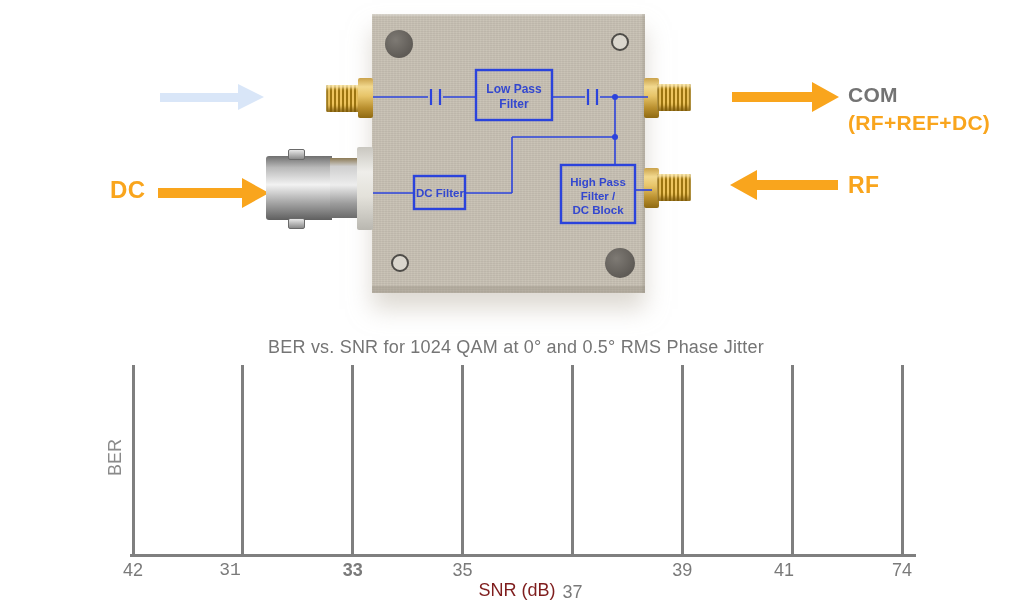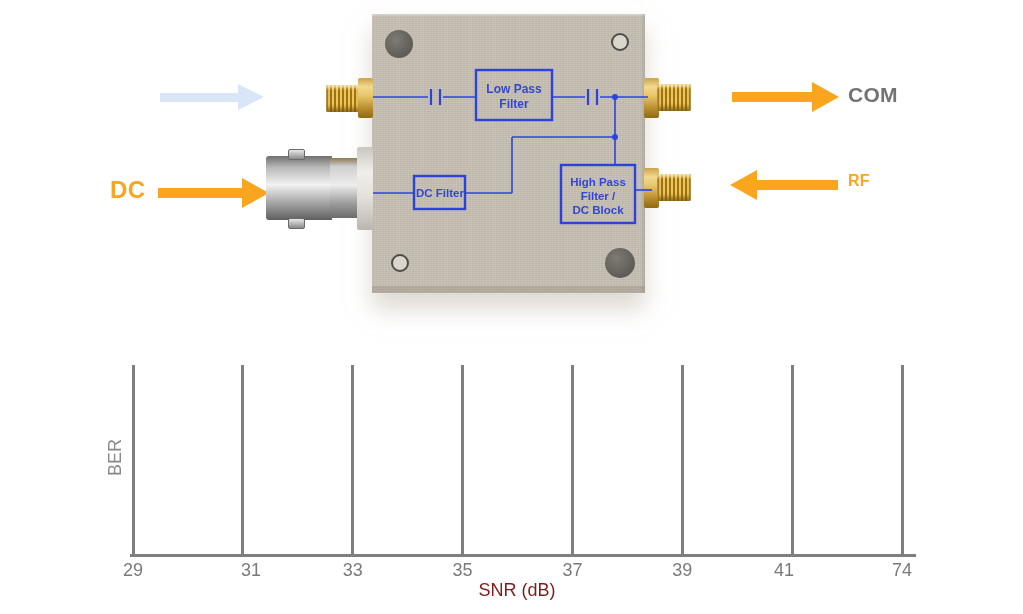--- a/index.html
+++ b/index.html
@@ -123,44 +123,46 @@
       <text x="440" y="197" font-size="11.5">DC Filter</text>
       <text x="598" y="186" font-size="11.5">High Pass</text>
       <text x="598" y="200" font-size="11.5">Filter /</text>
       <text x="598" y="214" font-size="11.5">DC Block</text>
     </g>
   </svg>
 
   <div class="shaft" style="left:732px;top:92px;width:80px;height:10px;background:#f9a51d;"></div>
   <div class="head-right" style="left:812px;top:82px;border-left:27px solid #f9a51d;"></div>
   <div class="port-label" style="left:848px;top:83px;font-size:21px;color:#737373;">COM</div>
+  <div class="port-label" style="left:848px;top:111px;font-size:21px;color:#f9a51d;">(RF+REF+DC)</div>
 
   <div class="head-left" style="left:730px;top:170px;border-right:27px solid #f9a51d;"></div>
   <div class="shaft" style="left:757px;top:180px;width:81px;height:10px;background:#f9a51d;"></div>
-  <div class="port-label" style="left:848px;top:172px;font-size:16px;color:#f9a51d;">RF</div>
+  <div class="port-label" style="left:848px;top:172px;font-size:23px;color:#f9a51d;">RF</div>
 
+  <div class="chart-title">BER vs. SNR for 1024 QAM at 0° and 0.5° RMS Phase Jitter</div>
   <div class="y-axis-label">BER</div>
   <div>
     <div id="gridlines">
         <div class="gridline" style="left: 131.5px;"></div>
         <div class="gridline" style="left: 241.357px;"></div>
         <div class="gridline" style="left: 351.214px;"></div>
         <div class="gridline" style="left: 461.071px;"></div>
         <div class="gridline" style="left: 570.929px;"></div>
         <div class="gridline" style="left: 680.786px;"></div>
         <div class="gridline" style="left: 790.643px;"></div>
         <div class="gridline" style="left: 900.5px;"></div>
       </div>
     <div class="axis-x"></div>
     <div id="xticks">
-        <div class="x-tick" style="left: 111px;">29</div>
-        <div class="x-tick" style="left: 229px;">31</div>
-        <div class="x-tick" style="left: 330.714px;">33</div>
+        <div class="x-tick" style="left: 111px;">42</div>
+        <div class="x-tick" style="left: 208px; font-family: Liberation Mono, monospace;">31</div>
+        <div class="x-tick" style="left: 330.714px; font-weight: bold;">33</div>
         <div class="x-tick" style="left: 440.571px;">35</div>
-        <div class="x-tick" style="left: 550.429px;">37</div>
+        <div class="x-tick" style="left: 550.429px; margin-top: 22px;">37</div>
         <div class="x-tick" style="left: 660.286px;">39</div>
         <div class="x-tick" style="left: 762px;">41</div>
         <div class="x-tick" style="left: 880px;">74</div>
       </div>
   </div>
   <div class="x-axis-label">SNR (dB)</div>
 
 </div>
 
 </body></html>

